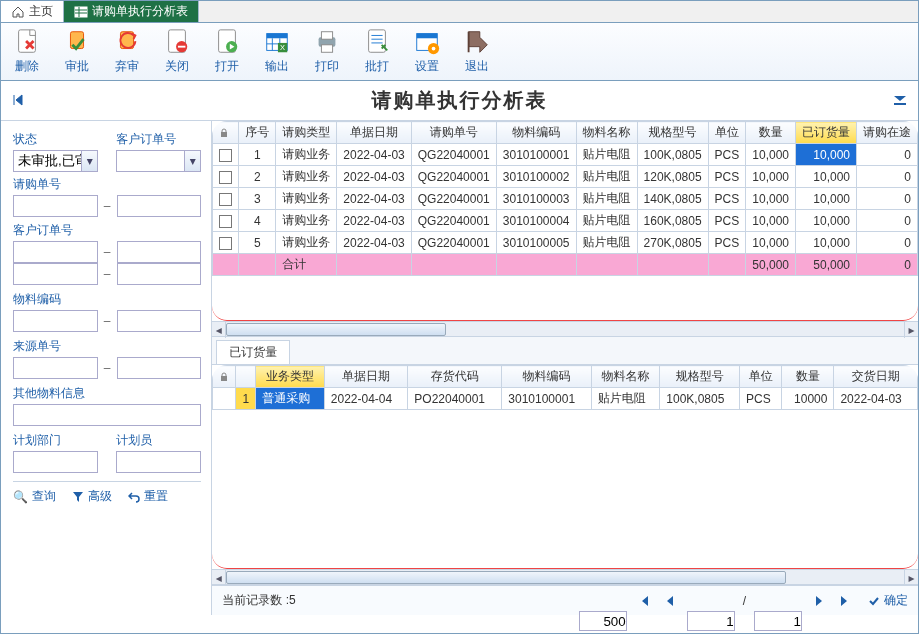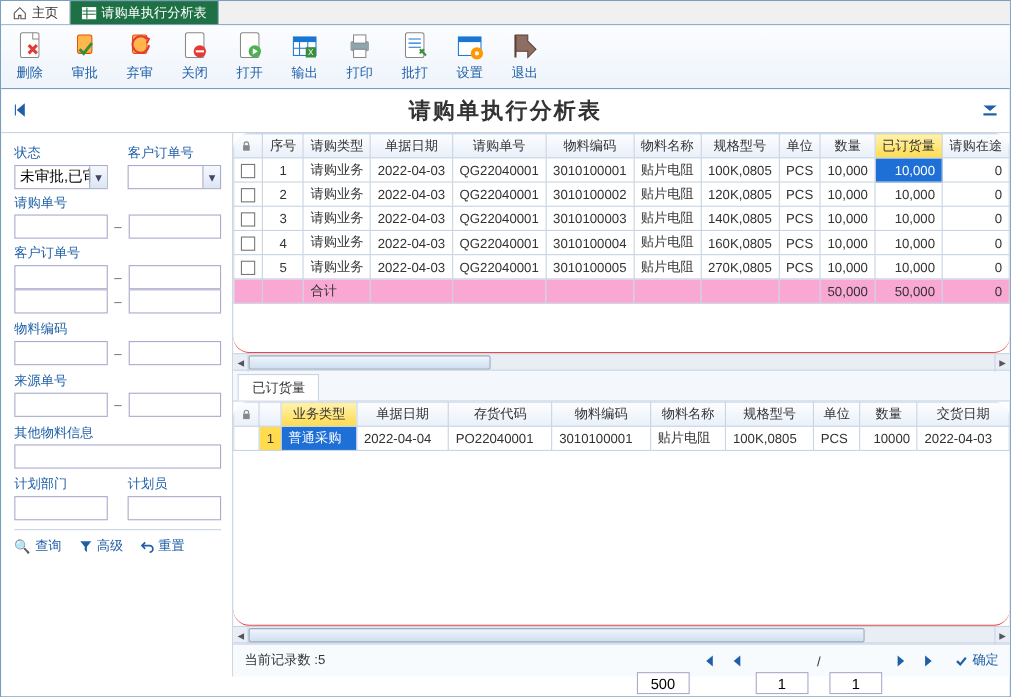--- a/index.html
+++ b/index.html
@@ -64,21 +64,21 @@
 .subtabs { display: flex; border-bottom: 1px solid #c8d4e3; background: #f4f7fb; padding-left: 4px; }
 .subtab { padding: 3px 12px; border: 1px solid #c8d4e3; border-bottom: none; background: #fff; margin-top: 3px; cursor: pointer; }
 
 .grid2 th.highlight { background: linear-gradient(#fff2b0,#ffdb4d); }
 .rownum-sel { background: #ffdb4d !important; }
 
 
 .statusbar { height: 30px; border-top: 1px solid #c8d4e3; display: flex; align-items: center; padding: 0 10px; gap: 10px; background: #f8fbfe; }
 .statusbar .mid { flex: 1; }
 .statusbar .pager { display: flex; align-items: center; gap: 8px; }
-.pginput { width: 48px; height: 20px; border: 1px solid #aac; text-align: center; margin-top: 41px; }
+.pginput { width: 48px; height: 20px; border: 1px solid #aac; text-align: right; margin-top: 41px; }
 .pgbtn { width: 18px; height: 18px; color: #1f5fa8; cursor: pointer; display:flex; align-items:center; justify-content:center; }
 .confirm { display: flex; align-items: center; gap: 4px; color: #1f5fa8; cursor: pointer; margin-left: 6px; }
 
 svg { display: block; }
 </style>
 </head>
 <body>
 
 <div class="tabbar">
   <div class="tab home">

